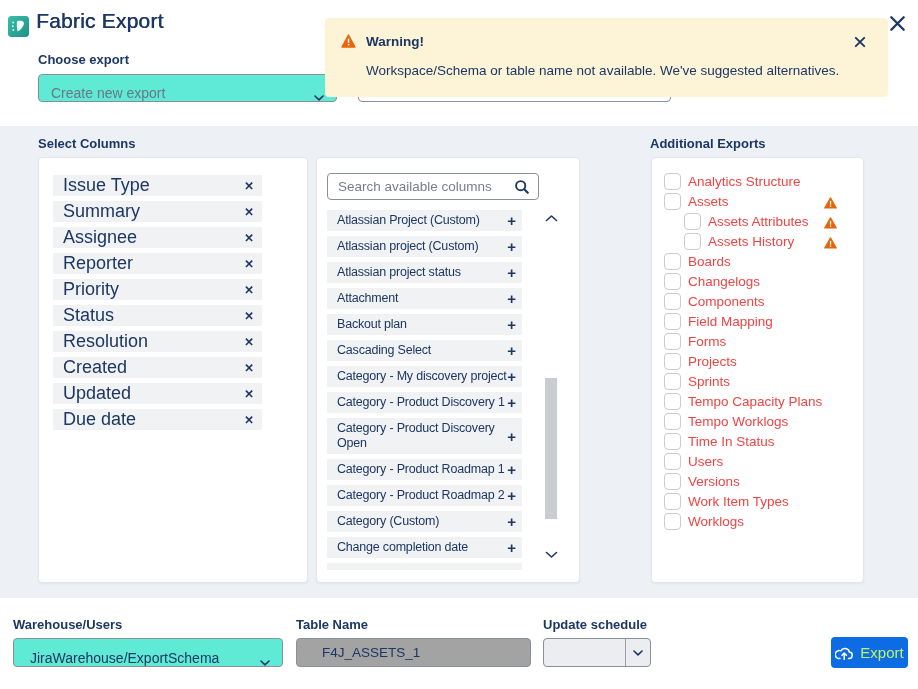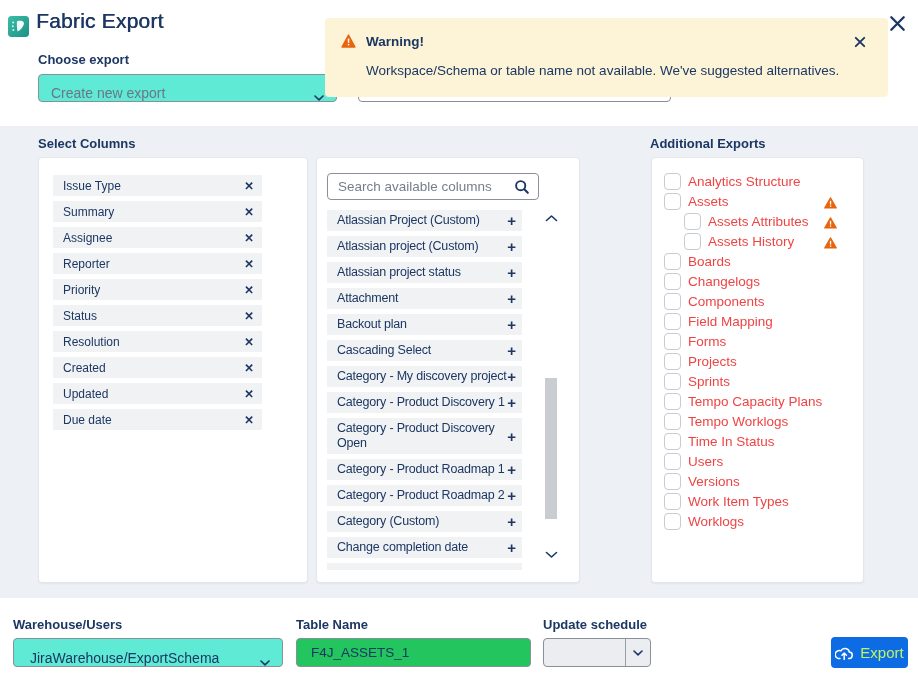--- a/index.html
+++ b/index.html
@@ -13,40 +13,40 @@
   .select .val{font-size:14px;color:#1c3763;padding-left:16px;flex:1;}
   .select .chev{margin-right:12px;}
   .ghost-input{background:#fff;border:1px solid #8a9099;border-radius:4px;box-sizing:border-box;}
   .banner{background:#fdf4d7;border-radius:4px;}
   .banner-title{position:absolute;left:41px;top:16px;font-size:13.5px;font-weight:700;color:#1c3763;}
   .banner-msg{position:absolute;left:41px;top:45px;font-size:13.5px;color:#1c3763;}
   .banner-close{position:absolute;right:22px;top:16px;cursor:pointer;}
   .band{background:#edf0f4;}
   .card{background:#fff;border:1px solid #e3e6eb;border-radius:4px;box-shadow:0 1px 2px rgba(27,35,48,.05);box-sizing:border-box;}
   .sel-item{height:21px;margin-bottom:5px;background:#f1f2f4;display:flex;align-items:center;padding:0 8px 0 10px;box-sizing:border-box;}
-  .sel-label{font-size:12px;color:#1c3763;flex:1;}
+  .sel-label{font-size:18px;color:#1c3763;flex:1;}
   .remove{font-size:11.5px;font-weight:700;color:#1c3763;cursor:pointer;}
   .search{position:absolute;left:10px;top:15px;width:212px;height:27px;border:1px solid #8a9099;border-radius:4px;background:#fff;box-sizing:border-box;display:flex;align-items:center;}
   .search .ph{font-size:13.5px;color:#757e8c;padding-left:10px;flex:1;}
   .search svg{margin-right:8px;}
   .avail-item{margin-bottom:5px;background:#f1f2f4;position:relative;padding:3px 18px 3px 10px;box-sizing:border-box;min-height:21px;display:flex;align-items:center;}
   .avail-label{font-size:12.5px;letter-spacing:-0.2px;color:#1c3763;line-height:15px;white-space:nowrap;}
   #avail-list .avail-item:nth-child(9) .avail-label{white-space:normal;max-width:170px;}
   .avail-item .plus{position:absolute;right:6px;top:0;bottom:0;display:flex;align-items:center;font-size:15px;font-weight:700;color:#1c3763;cursor:pointer;}
   .avail-item.partial{height:7px;min-height:7px;margin-bottom:0;}
   .scrollbar{position:absolute;width:16px;}
   .scroll-thumb{position:absolute;left:2px;width:12px;background:#c9cdd2;}
   .scroll-arrow{position:absolute;left:1px;width:14px;height:16px;display:flex;align-items:center;justify-content:center;}
   .exp-row{position:relative;display:flex;align-items:center;height:20px;}
   .exp-row.indent{padding-left:20px;}
   .checkbox{width:15px;height:15px;border:1px solid #c7ccd3;border-radius:4px;background:#fff;margin-right:7px;flex:none;}
   .exp-label{font-size:13.5px;color:#ef4444;white-space:nowrap;}
   .row-warn{position:absolute;right:18px;top:4px;}
   .footer-label{font-size:13px;font-weight:700;color:#1c3763;}
-  .input{background:#22c55e;border:1px solid #8a9099;border-radius:4px;box-sizing:border-box;display:flex;align-items:center;}
+  .input{background:#a3a3a3;border:1px solid #8a9099;border-radius:4px;box-sizing:border-box;display:flex;align-items:center;padding-left:11px;}
   .input .val{font-size:13.5px;color:#1c3763;padding-left:14px;}
   .schedule{background:#ebedf1;border:1px solid #8a9099;border-radius:4px;box-sizing:border-box;position:relative;}
   .schedule .chev-box{position:absolute;right:0;top:0;width:24px;height:100%;border-left:1px solid #9aa0a8;display:flex;align-items:center;justify-content:center;}
   .export-btn{background:#0d6be4;border-radius:4px;display:flex;align-items:center;justify-content:center;gap:7px;cursor:pointer;}
   .export-btn .lbl{color:#bef264;font-size:15px;}
 </style>
 </head>
 <body>
 
 <div class="abs" style="left:8px;top:16px;">

